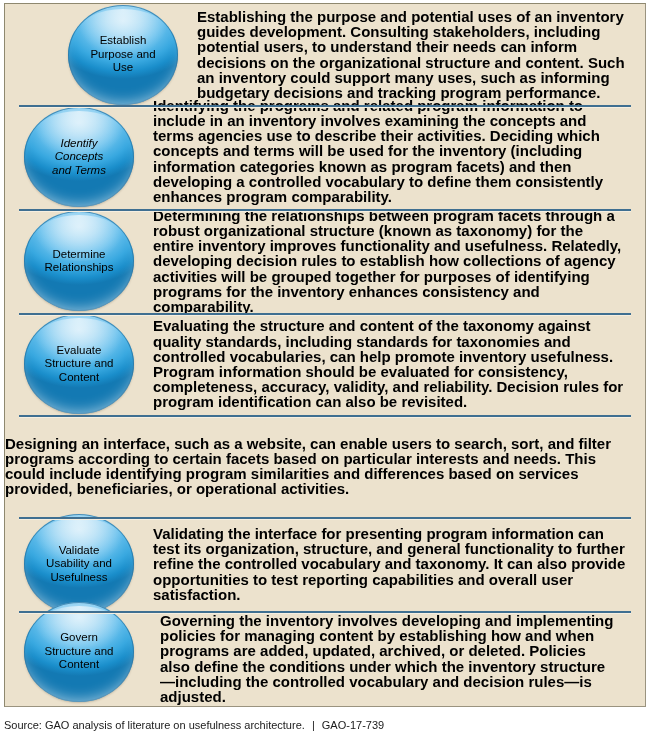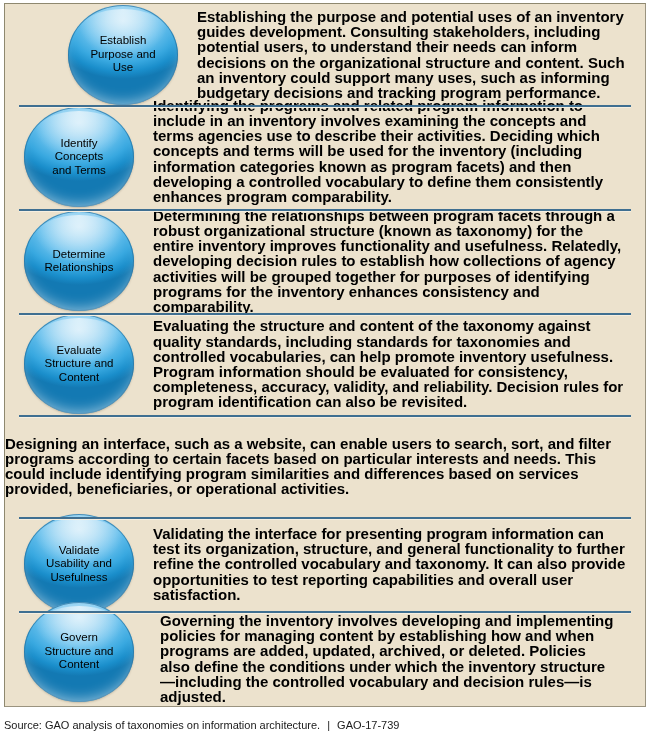--- a/index.html
+++ b/index.html
@@ -165,21 +165,21 @@
 Use</div>
             </div>
           </div>
           <div class="desc-cell" style="display: flex; align-items: center; height: 101px;">
             <p class="desc-text" style="margin: 0px;">Establishing the purpose and potential uses of an inventory guides development. Consulting stakeholders, including potential users, to understand their needs can inform decisions on the organizational structure and content. Such an inventory could support many uses, such as informing budgetary decisions and tracking program performance.</p>
           </div>
         </div>
         <div class="row" style="top: 101px; height: 104px;">
           <div class="bubble-cell" style="height: 104px;">
             <div class="bubble">
-              <div class="bubble-label" style="white-space: pre-line;">Identify
+              <div class="bubble-label" style="white-space: pre-line; font-style: italic;">Identify
 Concepts
 and Terms</div>
             </div>
           </div>
           <div class="desc-cell" style="display: flex; align-items: center; height: 92px;">
             <p class="desc-text" style="margin: 0px;">Identifying the programs and related program information to include in an inventory involves examining the concepts and terms agencies use to describe their activities. Deciding which concepts and terms will be used for the inventory (including information categories known as program facets) and then developing a controlled vocabulary to define them consistently enhances program comparability.</p>
           </div>
         </div>
         <div class="row" style="top: 205px; height: 104px;">
           <div class="bubble-cell" style="height: 104px;">
@@ -236,18 +236,18 @@
         <div class="row-divider" style="top: 101px;"></div>
         <div class="row-divider" style="top: 205px;"></div>
         <div class="row-divider" style="top: 309px;"></div>
         <div class="row-divider" style="top: 411px;"></div>
         <div class="row-divider" style="top: 513px;"></div>
         <div class="row-divider" style="top: 607px;"></div>
       </div>
   </div>
 
   <div class="source-line">
-    <span>Source: GAO analysis of taxonomies on information architecture.</span>
+    <span>Source: GAO analysis of literature on usefulness architecture.</span>
     <span class="source-sep">|</span>
     <span>GAO-17-739</span>
   </div>
 
 </div>
 
 </body></html>

